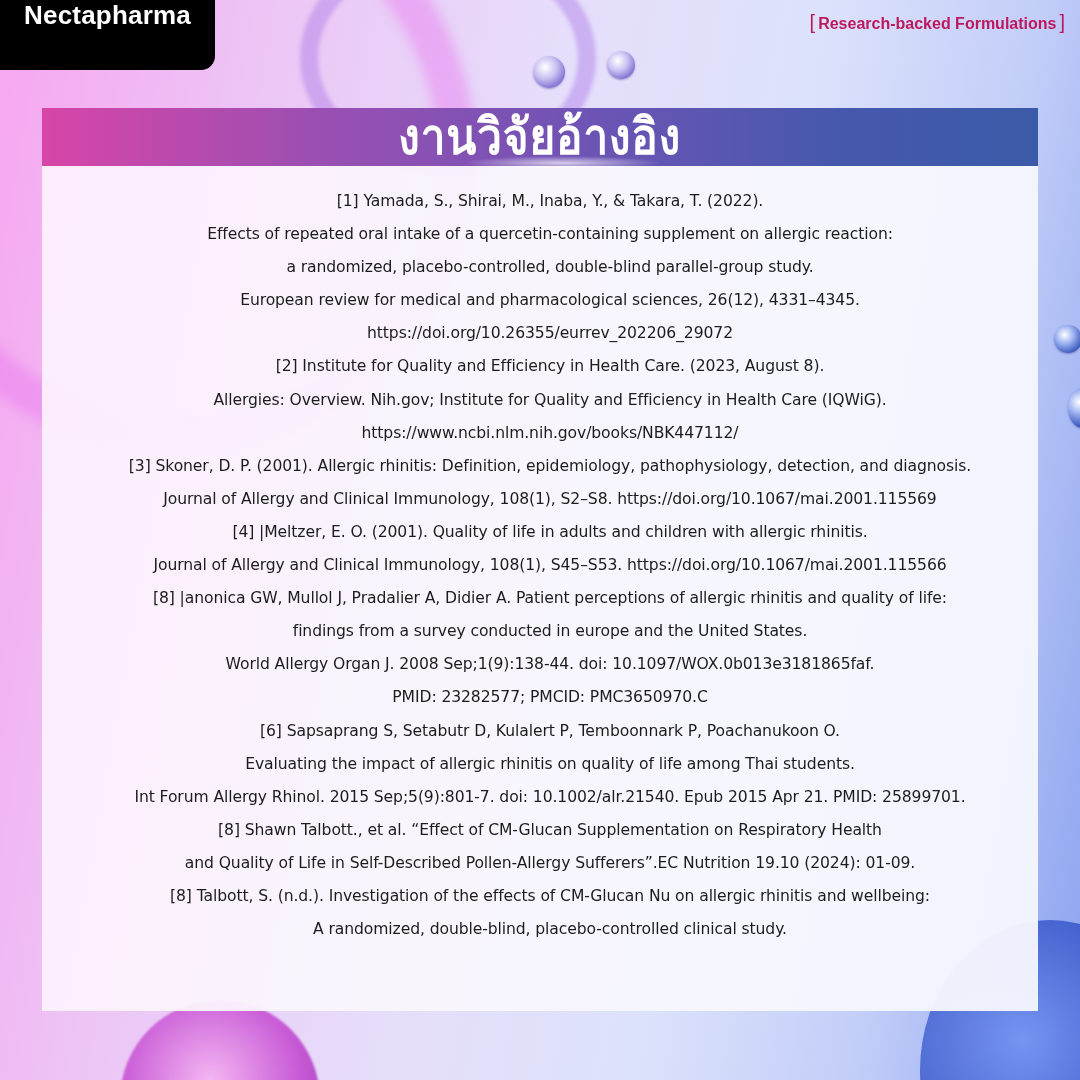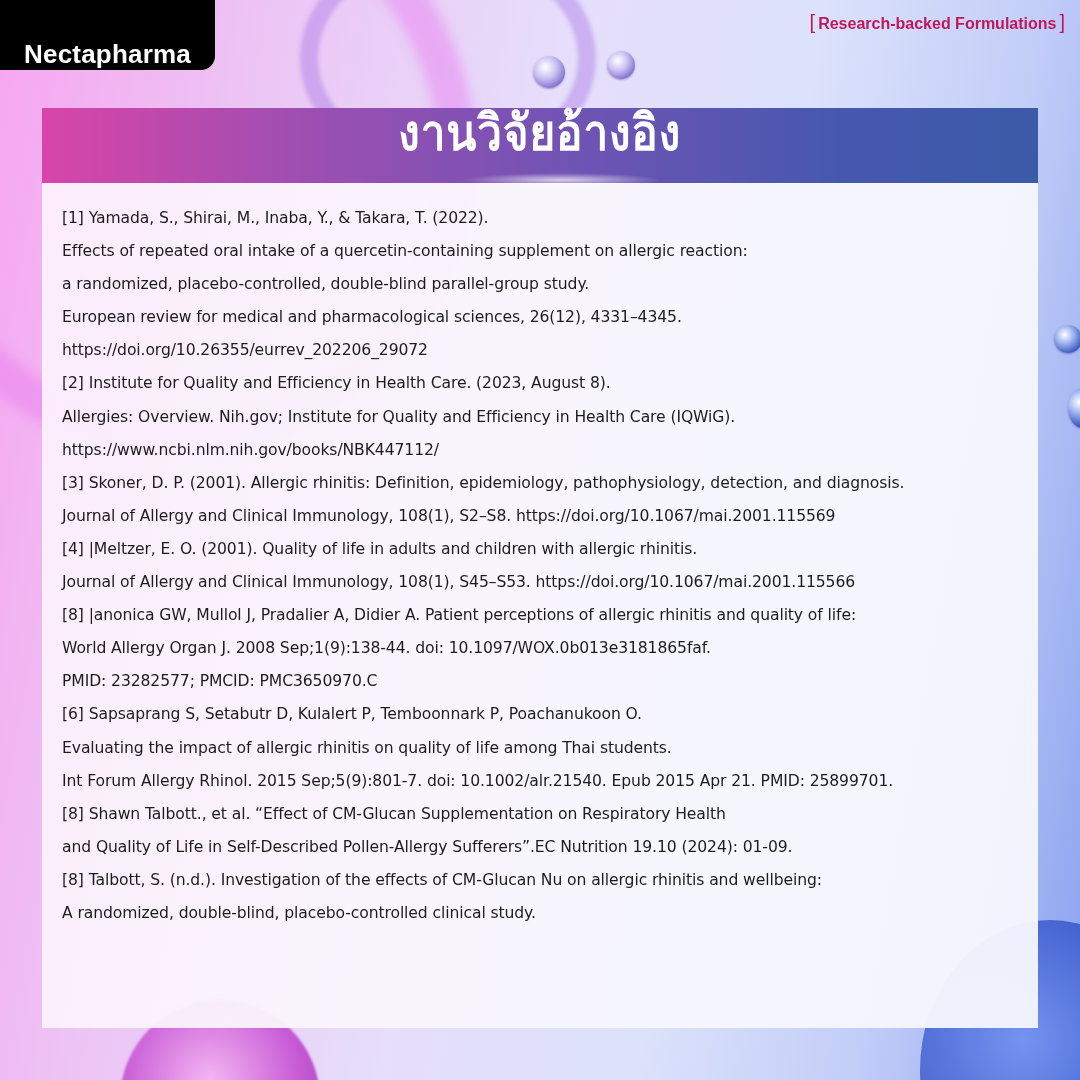--- a/index.html
+++ b/index.html
@@ -36,59 +36,59 @@
     background: radial-gradient(circle at 38% 35%, #ffffff 0%, #c9c0f2 40%, #6e5cc6 85%, #4a3aa0 100%);
     box-shadow: 0 1px 2px rgba(60, 40, 140, 0.4);
   }
   .droplet.blue {
     background: radial-gradient(circle at 38% 35%, #ffffff 0%, #9fb4f2 35%, #2d4fb8 80%, #1b338a 100%);
   }
 
   .brand-tab {
     position: absolute; left: 0; top: 0; width: 215px; height: 70px;
     background: #000; border-bottom-right-radius: 14px;
-    display: flex; align-items: flex-end; justify-content: center;
+    display: flex; align-items: flex-start; justify-content: center;
     z-index: 3;
   }
   .brand-name {
     color: #fff; font-family: "Liberation Sans", sans-serif; font-weight: 700;
     font-size: 26px; letter-spacing: 0.2px;
   }
   .tagline {
     position: absolute; right: 12px; top: 11px; z-index: 3;
     font-family: "Liberation Sans", sans-serif; font-weight: 700; font-size: 16px; color: #be185d;
   }
   .tagline .bracket { font-weight: 400; font-size: 20px; margin: 0 3px; }
 
   .panel {
     position: absolute; left: 42px; top: 108px; width: 996px; height: 923px;
     z-index: 2;
   }
   .panel-header {
-    height: 75px;
+    height: 58px;
     background: linear-gradient(90deg, #d845a8 0%, #9a4fb2 28%, #6d54b4 55%, #4658ae 80%, #3b5aa8 100%);
-    display: flex; justify-content: center;
+    display: flex; align-items: center; justify-content: center;
     position: relative;
   }
   .panel-header::after {
     content: ""; position: absolute; left: 420px; bottom: -4px; width: 200px; height: 14px;
     background: radial-gradient(ellipse at center, rgba(255,255,255,0.7) 0%, rgba(255,255,255,0) 70%);
   }
   .panel-title {
     color: #fff; font-family: "DejaVu Sans", sans-serif; font-weight: 700;
     font-size: 50px; line-height: 1; letter-spacing: 1px; transform: scaleX(0.88);
   }
   .panel-body {
     height: 845px; box-sizing: border-box;
     background: linear-gradient(100deg, rgba(253,240,253,0.94) 0%, rgba(250,246,253,0.95) 40%, rgba(246,247,254,0.96) 75%, rgba(244,246,254,0.96) 100%);
     padding: 19px 0 0 20px;
   }
   .ref-line {
     font-family: "DejaVu Sans", sans-serif; font-size: 15.6px; line-height: 33.1px;
-    color: #1c1c1c; white-space: nowrap; letter-spacing: -0.1px;
+    color: #1c1c1c; white-space: nowrap; letter-spacing: -0.1px; text-align: center;
   }
 </style>
 </head>
 <body>
 
 <div class="bg-swirl swirl-1"></div>
 <div class="bg-swirl swirl-2"></div>
 <div class="bg-swirl swirl-3"></div>
 <div class="bg-swirl swirl-4"></div>
 <div class="droplet" style="left:533px;top:56px;width:32px;height:32px;"></div>
@@ -124,20 +124,21 @@
     <div>
       <div class="ref-line">[3] Skoner, D. P. (2001). Allergic rhinitis: Definition, epidemiology, pathophysiology, detection, and diagnosis.</div>
       <div class="ref-line">Journal of Allergy and Clinical Immunology, 108(1), S2–S8. https://doi.org/10.1067/mai.2001.115569</div>
     </div>
     <div>
       <div class="ref-line">[4] |Meltzer, E. O. (2001). Quality of life in adults and children with allergic rhinitis.</div>
       <div class="ref-line">Journal of Allergy and Clinical Immunology, 108(1), S45–S53. https://doi.org/10.1067/mai.2001.115566</div>
     </div>
     <div>
       <div class="ref-line">[8] |anonica GW, Mullol J, Pradalier A, Didier A. Patient perceptions of allergic rhinitis and quality of life:</div>
+      <div class="ref-line">findings from a survey conducted in europe and the United States.</div>
       <div class="ref-line">World Allergy Organ J. 2008 Sep;1(9):138-44. doi: 10.1097/WOX.0b013e3181865faf.</div>
       <div class="ref-line">PMID: 23282577; PMCID: PMC3650970.C</div>
     </div>
     <div>
       <div class="ref-line">[6] Sapsaprang S, Setabutr D, Kulalert P, Temboonnark P, Poachanukoon O.</div>
       <div class="ref-line">Evaluating the impact of allergic rhinitis on quality of life among Thai students.</div>
       <div class="ref-line">Int Forum Allergy Rhinol. 2015 Sep;5(9):801-7. doi: 10.1002/alr.21540. Epub 2015 Apr 21. PMID: 25899701.</div>
     </div>
     <div>
       <div class="ref-line">[8] Shawn Talbott., et al. “Effect of CM-Glucan Supplementation on Respiratory Health</div>

